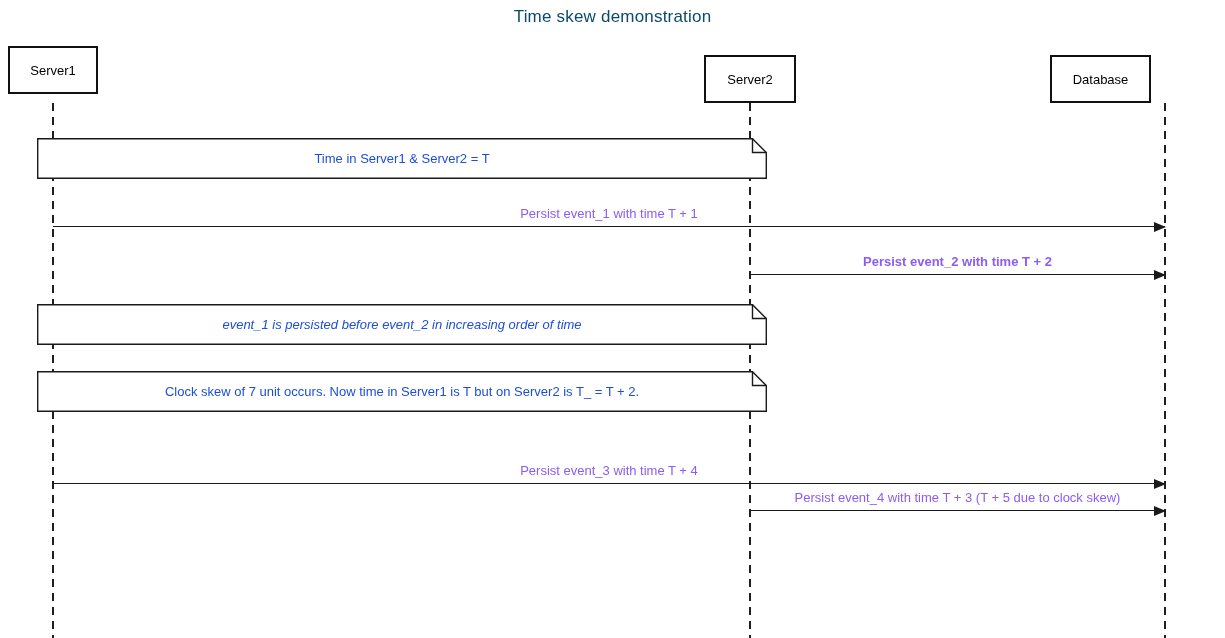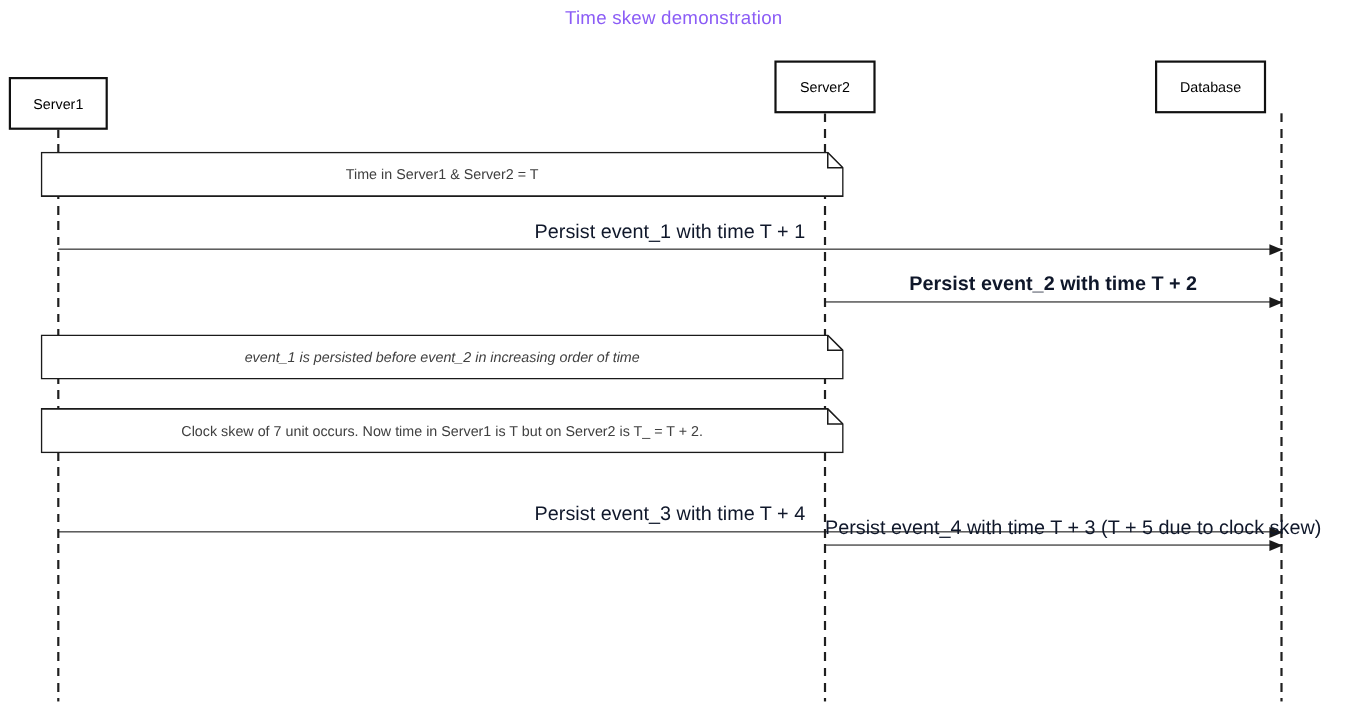--- a/index.html
+++ b/index.html
@@ -11,21 +11,21 @@
     font-family: "Liberation Sans", sans-serif;
     color: #000000;
     overflow: hidden;
   }
   .title {
     position: absolute;
     top: 7px; left: 0; width: 100%;
     text-align: center;
     font-size: 17px;
     letter-spacing: 0.2px;
-    color: #8b5cf6;
+    color: #0c4a6e;
   }
   .participant {
     position: absolute;
     box-sizing: border-box;
     border: 2.5px solid #111111;
     background: #ffffff;
     display: flex;
     align-items: center;
     justify-content: center;
     font-size: 13px;
@@ -39,23 +39,23 @@
   }
   .message {
     position: absolute;
     height: 22px;
     z-index: 2;
   }
   .message .msg-label {
     position: absolute;
     left: 0; right: 0; bottom: 6px;
     text-align: center;
-    font-size: 18px;
+    font-size: 13px;
     white-space: nowrap;
-    color: #0f172a;
+    color: #8b5cf6;
   }
   .message .msg-line {
     position: absolute;
     left: 0; right: 0; bottom: 0;
     height: 0;
     border-top: 1.6px solid #1a1a1a;
   }
   .message .msg-arrowhead {
     position: absolute;
     right: -1px; bottom: -5px;
@@ -72,35 +72,35 @@
     display: flex;
     align-items: center;
     justify-content: center;
   }
   .note .note-shape { position: absolute; top: 0; left: 0; }
   .note .note-text {
     position: relative;
     font-size: 13px;
     white-space: nowrap;
     z-index: 1;
-    color: #404040;
+    color: #1d4ed8;
   }
 </style>
 </head>
 <body>
 
 <div class="stage">
 
   <div class="title">Time skew demonstration</div>
 
   <div class="lifeline" style="left:52px; top:103px; height:535px;"></div>
   <div class="lifeline" style="left:749px; top:103px; height:535px;"></div>
   <div class="lifeline" style="left:1164px; top:103px; height:535px;"></div>
 
-  <div class="participant" style="left:8px; top:70px; width:90px; height:48px;">
+  <div class="participant" style="left:8px; top:46px; width:90px; height:48px;">
     <span>Server1</span>
   </div>
   <div class="participant" style="left:704px; top:55px; width:92px; height:48px;">
     <span>Server2</span>
   </div>
   <div class="participant" style="left:1050px; top:55px; width:101px; height:48px;">
     <span>Database</span>
   </div>
 
   <div class="message" style="left:53px; top:205px; width:1112px;">
@@ -114,21 +114,21 @@
     <div class="msg-line"></div>
     <div class="msg-arrowhead"></div>
   </div>
 
   <div class="message" style="left:53px; top:462px; width:1112px;">
     <div class="msg-label">Persist event_3 with time T + 4</div>
     <div class="msg-line"></div>
     <div class="msg-arrowhead"></div>
   </div>
 
-  <div class="message" style="left:750px; top:474px; width:415px;">
+  <div class="message" style="left:750px; top:489px; width:415px;">
     <div class="msg-label">Persist event_4 with time T + 3 (T + 5 due to clock skew)</div>
     <div class="msg-line"></div>
     <div class="msg-arrowhead"></div>
   </div>
 
   <div class="note" style="left:37px; top:138px;">
     <svg class="note-shape" width="730" height="41" viewBox="0 0 730 41">
       <path d="M0.7,0.7 L715.5,0.7 L729.3,14.5 L729.3,40.3 L0.7,40.3 Z" fill="#ffffff" stroke="#1a1a1a" stroke-width="1.4"></path>
       <path d="M715.5,0.7 L715.5,14.5 L729.3,14.5" fill="none" stroke="#1a1a1a" stroke-width="1.4"></path>
     </svg>

